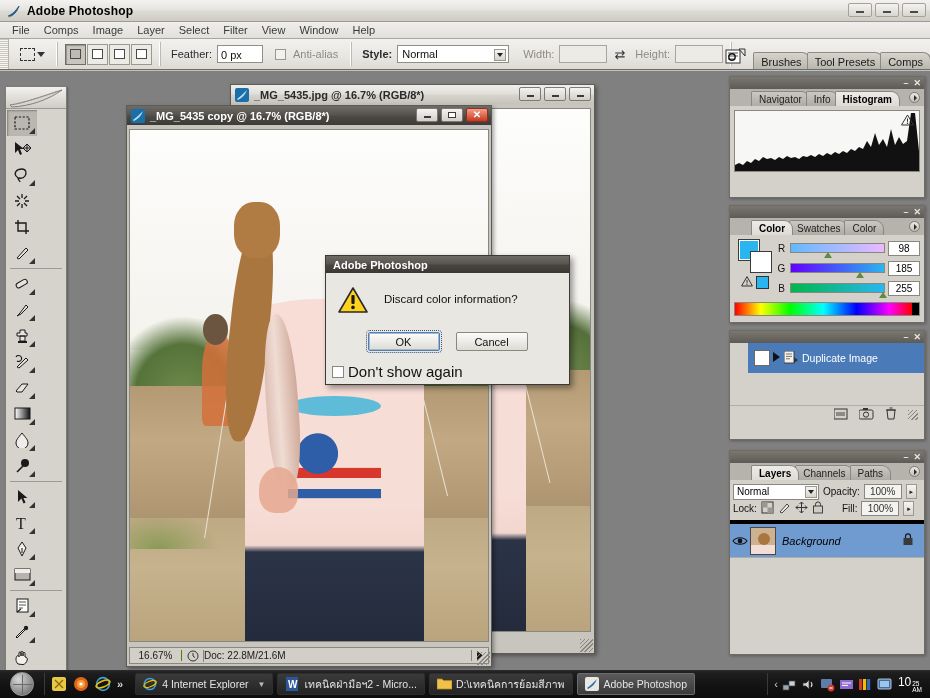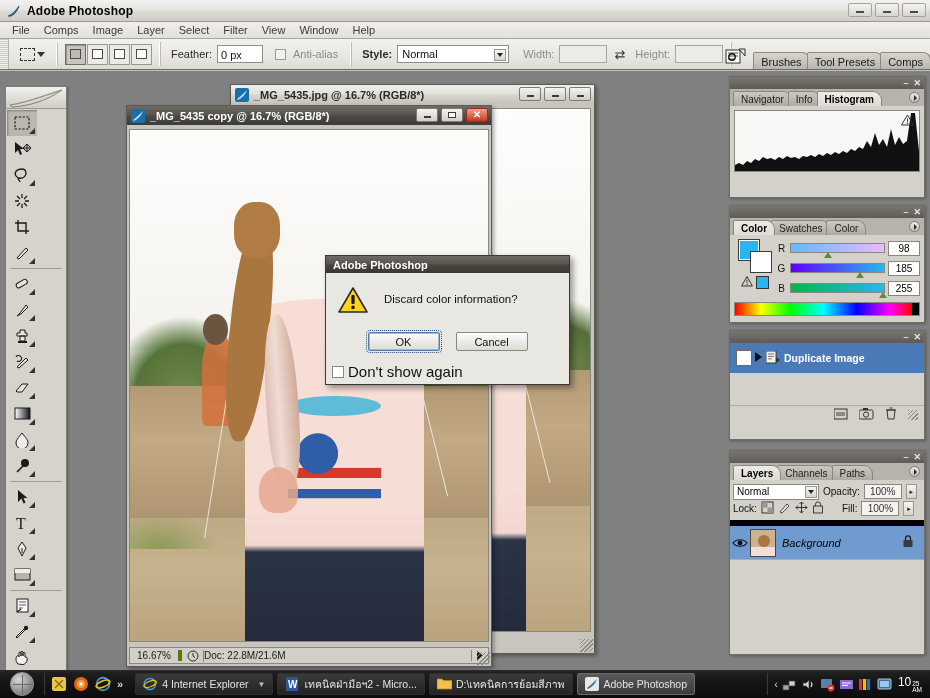--- a/index.html
+++ b/index.html
@@ -124,21 +124,21 @@
     background:linear-gradient(to bottom,#f4f3f1,#d2cfc8);display:flex;align-items:flex-end;justify-content:center;}
   .doc-btn.close{background:linear-gradient(to bottom,#f0a08a,#c9381d);border-color:#8f3120;color:#fff;
     align-items:center;font-size:10px;font-weight:bold;line-height:1;}
   .doc-btn i{display:block;width:7px;height:2px;background:#3a3a3a;margin-bottom:3px;}
   .doc-btn.max i{width:8px;height:6px;border:1px solid #3a3a3a;background:#fff;margin-bottom:3px;}
   .doc-canvas{position:absolute;left:2px;background:#fff;overflow:hidden;border:1px solid #8a8780;}
   .doc-status{
     position:absolute;left:2px;bottom:2px;height:17px;display:flex;align-items:center;
     background:#d2cfc8;border:1px solid #8a8780;font-size:10px;color:#1a1a1a;
   }
-  .st-zoom{width:52px;text-align:center;border-right:4px solid #4d7c0f;}
+  .st-zoom{width:52px;text-align:center;border-right:1px solid #4d7c0f;}
   .st-icon{width:22px;display:flex;align-items:center;justify-content:center;border-right:1px solid #8a8780;}
   .st-doc{flex:1;text-align:left;border-right:1px solid #8a8780;}
   .st-arw{width:16px;display:flex;align-items:center;justify-content:center;}
   .resizer{position:absolute;right:1px;bottom:1px;width:13px;height:13px;
     background:repeating-linear-gradient(135deg,#8a8780 0 1px,transparent 1px 3px);}
 
   
   .photo{position:absolute;inset:0;overflow:hidden;background:#fff;}
   .ph-sky{position:absolute;left:0;top:0;right:0;height:43%;background:linear-gradient(to bottom,#fdfdfc,#f4f2ed);}
   .ph-trees{position:absolute;left:0;top:32%;width:100%;height:22%;
@@ -199,21 +199,21 @@
   
   .palette{
     position:absolute;background:#d4d1ca;border:1px solid #6f6c66;
     box-shadow:1px 1px 3px rgba(0,0,0,.3);
   }
   .pal-bar{
     height:12px;background:linear-gradient(to bottom,#7a7771,#5e5b56);
     display:flex;align-items:center;justify-content:flex-end;padding-right:3px;gap:5px;
   }
   .pal-bar b{color:#e8e6e1;font-size:9px;line-height:8px;cursor:default;}
-  .pal-tabs{height:17px;display:flex;align-items:flex-end;background:#b6b3ac;position:relative;padding-left:3px;}
+  .pal-tabs{height:17px;display:flex;align-items:flex-end;background:#b6b3ac;position:relative;padding-left:21px;}
   .pal-tab{
     height:15px;padding:0 7px;font-size:10px;color:#1d1d1d;display:flex;align-items:center;
     background:linear-gradient(to bottom,#cbc8c1,#aeaba4);
     border:1px solid #8a8780;border-bottom:none;border-radius:2px 9px 0 0;margin-right:-4px;
   }
   .pal-tab.active{background:linear-gradient(to bottom,#edebe6,#dedbd5);color:#000;font-weight:bold;z-index:2;}
   .pal-menu{position:absolute;right:4px;top:3px;width:11px;height:11px;border-radius:50%;
     background:linear-gradient(to bottom,#eceae5,#c2bfb8);border:1px solid #7d7a74;
     display:flex;align-items:center;justify-content:center;}
   .pal-menu:after{content:"";width:0;height:0;border-left:3px solid #2a2a2a;border-top:3px solid transparent;border-bottom:3px solid transparent;margin-left:1px;}
@@ -231,21 +231,21 @@
   .col-thumb{position:absolute;top:8px;width:0;height:0;border-left:4px solid transparent;border-right:4px solid transparent;border-bottom:6px solid #5f8a3f;}
   .col-val{width:32px;height:15px;border:1px solid #8a8780;background:#fff;font-size:10px;display:flex;align-items:center;justify-content:center;}
   .col-sw{position:relative;width:34px;height:34px;}
   .col-fg{position:absolute;left:0;top:0;width:22px;height:22px;background:#29b6f0;border:1px solid #3b3b3b;box-shadow:0 0 0 1px #fff inset;}
   .col-bg{position:absolute;left:12px;top:12px;width:22px;height:22px;background:#fff;border:1px solid #3b3b3b;}
   .ramp{height:14px;margin-top:3px;border:1px solid #8a8780;
     background:linear-gradient(to right,#ff0000,#ffff00 14%,#00ff00 30%,#00ffff 48%,#0000ff 66%,#ff00ff 84%,#ff0000 96%,#000 96%,#000 100%);}
 
   
   .hist-row{display:flex;align-items:center;height:30px;padding-left:2px;background:#d4d1ca;}
-  .hist-row.sel{background:#4a7bb8;color:#fff;font-weight:bold;}
+  .hist-row.sel{background:#4a7bb8;color:#fff;font-weight:normal;margin-left:18px;}
   .hist-thumb{width:22px;height:26px;border:1px solid #5a5752;margin:0 5px 0 20px;overflow:hidden;background:#c9a882;}
   .hist-ico{width:14px;height:14px;margin:0 4px 0 22px;}
   .hist-lbl{font-size:10.5px;color:#111;}
   .hist-row.sel .hist-lbl{color:#fff;}
   .pal-footer{display:flex;align-items:center;justify-content:flex-end;gap:11px;height:18px;padding-right:6px;background:#d4d1ca;border-top:1px solid #b0ada6;}
 
   
   .lay-row{display:flex;align-items:center;height:17px;gap:4px;padding:0 3px;}
   .lay-sel{height:16px;border:1px solid #8a8780;background:#fff;font-size:10px;display:flex;align-items:center;padding-left:3px;position:relative;width:86px;}
   .lay-sel .arw{position:absolute;right:1px;top:1px;width:12px;height:12px;background:linear-gradient(to bottom,#f6f5f3,#d7d4cd);border:1px solid #9b9890;display:flex;align-items:center;justify-content:center;}
@@ -855,21 +855,21 @@
           <svg width="12" height="13">
               <rect x="1.5" y="5" width="9" height="7" fill="#cfccc5" stroke="#333" stroke-width=".9"></rect>
               <path d="M3.5 5 V3.4 a2.5 2.5 0 0 1 5 0 V5" fill="none" stroke="#333" stroke-width="1"></path>
             </svg>
         </span>
         <span class="lay-lbl" style="margin-left:14px">Fill:</span>
         <span class="lay-val">100%</span>
         <span class="lay-stepper">▸</span>
       </div>
     </div>
-    <div style="background:#d4d1ca;border-top:6px solid #000000;">
+    <div style="background:#d4d1ca;border-top:4px solid #000000;">
       <div class="lay-item">
         <span class="lay-eye">
           <svg width="16" height="12">
               <path d="M1 6 C4 1.6 12 1.6 15 6 C12 10.4 4 10.4 1 6 Z" fill="none" stroke="#111" stroke-width="1.1"></path>
               <circle cx="8" cy="6" r="2.4" fill="#111"></circle>
             </svg>
         </span>
         <span class="lay-thumb">
           <svg width="26" height="28">
               <rect width="26" height="28" fill="#cdb291"></rect>

